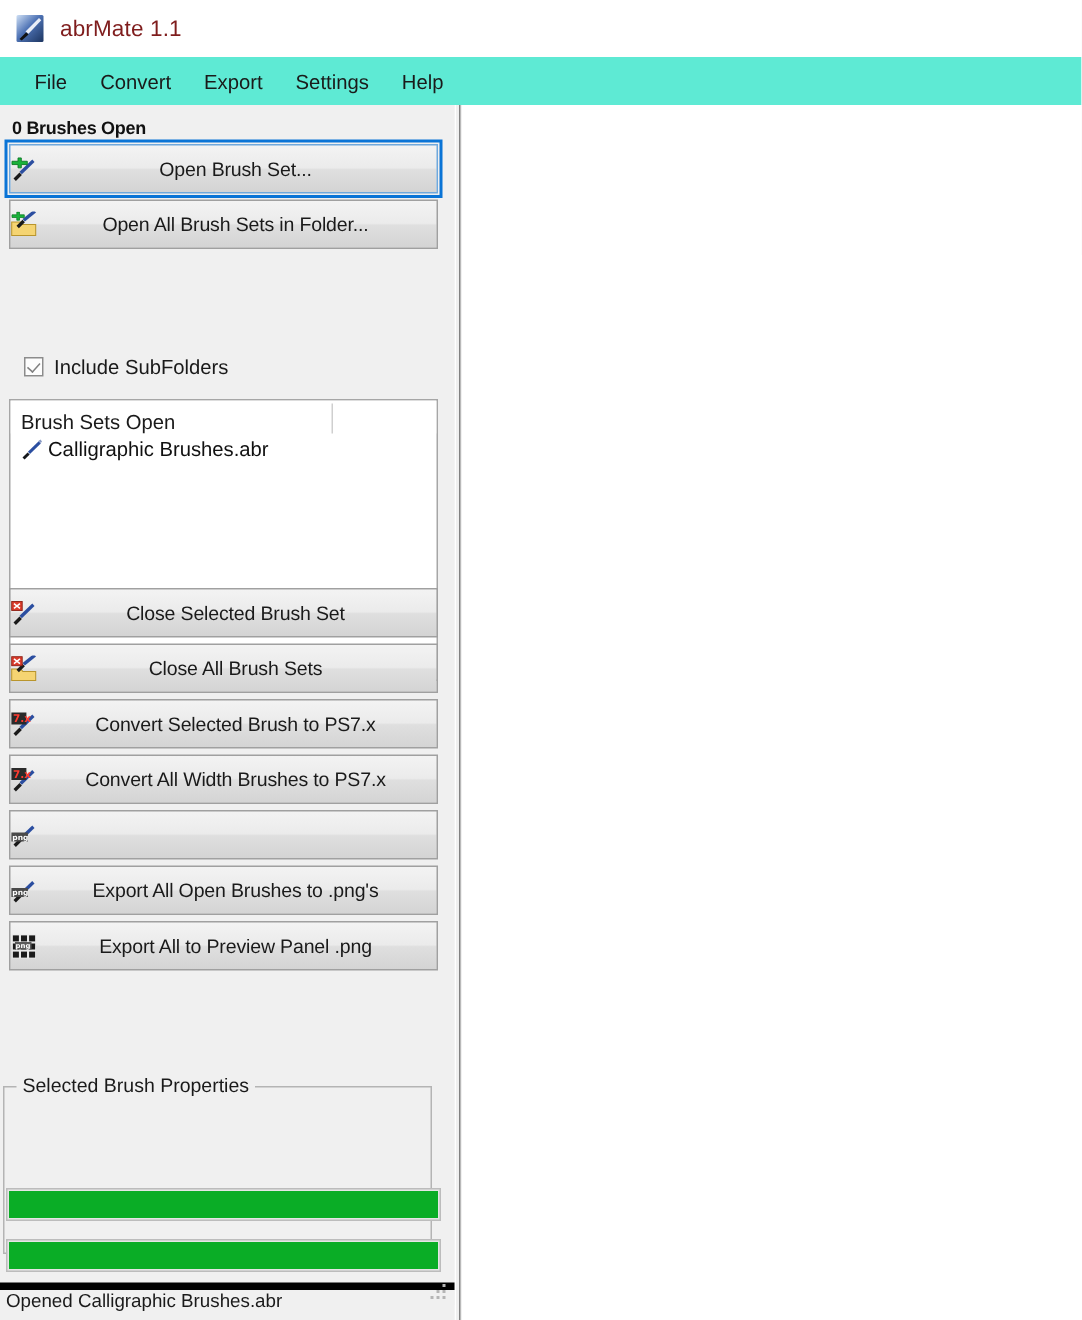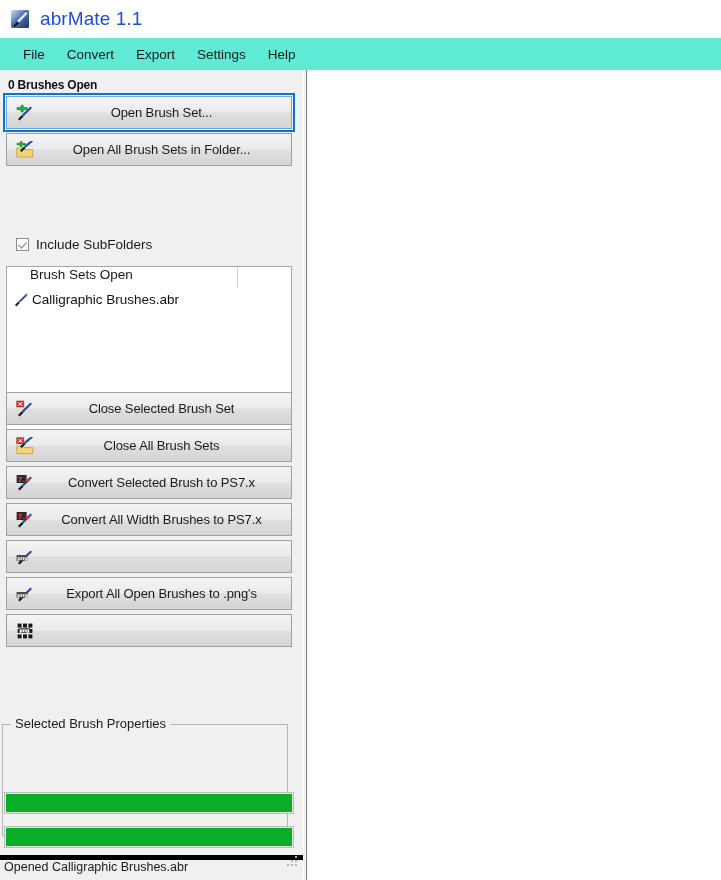--- a/index.html
+++ b/index.html
@@ -35,22 +35,22 @@
     box-sizing: border-box;
   }
   .title-icon {
     width: 20px;
     height: 20px;
     position: relative;
     flex: 0 0 auto;
     margin-right: 10px;
   }
   .title-text {
-    font-size: 19px;
-    color: #1d4ed8;
+    font-size: 15px;
+    color: #7f1d1d;
     letter-spacing: 0.1px;
   }
 
   
   .menubar {
     position: absolute;
     left: 0; top: 38px;
     width: 721px;
     height: 32px;
     background: #5eead4;
@@ -126,21 +126,21 @@
   }
   .btn.focused {
     outline: 2px solid #0a74d6;
     outline-offset: 1px;
     border-color: #6fa8dc;
   }
   .btn .btn-icon {
     width: 18px;
     height: 18px;
     flex: 0 0 auto;
-    margin-left: 9px;
+    margin-left: 0;
     margin-right: 2px;
     position: relative;
   }
   .btn .btn-label {
     flex: 1 1 auto;
     text-align: center;
     white-space: nowrap;
     overflow: hidden;
     padding-right: 4px;
     letter-spacing: -0.1px;
@@ -190,23 +190,22 @@
     height: 188px;
     background: #ffffff;
     border: 1px solid #a6a6a6;
     box-sizing: border-box;
     overflow: hidden;
   }
   .list-header {
     position: relative;
     height: 22px;
     display: flex;
-    align-items: flex-start;
+    align-items: flex-end;
     background: #ffffff;
-    margin-left: 16px;
   }
   .list-header .col1 {
     font-size: 13.5px;
     color: #1a1a1a;
     padding-left: 7px;
     width: 214px;
     box-sizing: border-box;
   }
   .list-header .colsep {
     width: 1px;
@@ -483,20 +482,21 @@
               <rect x="7" y="7" width="4" height="4"></rect>
               <rect x="12.4" y="7" width="4" height="4"></rect>
             <rect x="1.6" y="12.4" width="4" height="4"></rect>
               <rect x="7" y="12.4" width="4" height="4"></rect>
               <rect x="12.4" y="12.4" width="4" height="4"></rect>
           </g>
           <rect x="3" y="6" width="11" height="5" fill="#5a5a5a"></rect>
           <text x="3.4" y="10.2" font-family="DejaVu Sans, sans-serif" font-size="4.6" font-weight="bold" fill="#fff">png</text>
         </svg>
       </span>
+      <span class="btn-label">Export All to Preview Panel .png</span>
     </div>
 
     <div class="groupbox">
       <div class="groupbox-title">Selected Brush Properties</div>
     </div>
 
     <div class="progress" style="top:722px">
       <div class="bar" style="width:100%"></div>
     </div>
     <div class="progress" style="top:756px">

